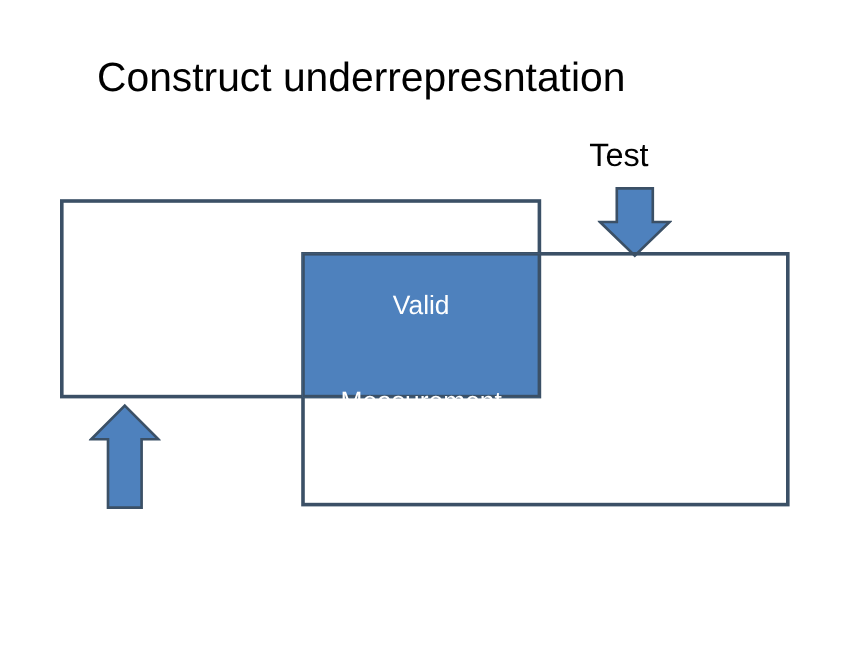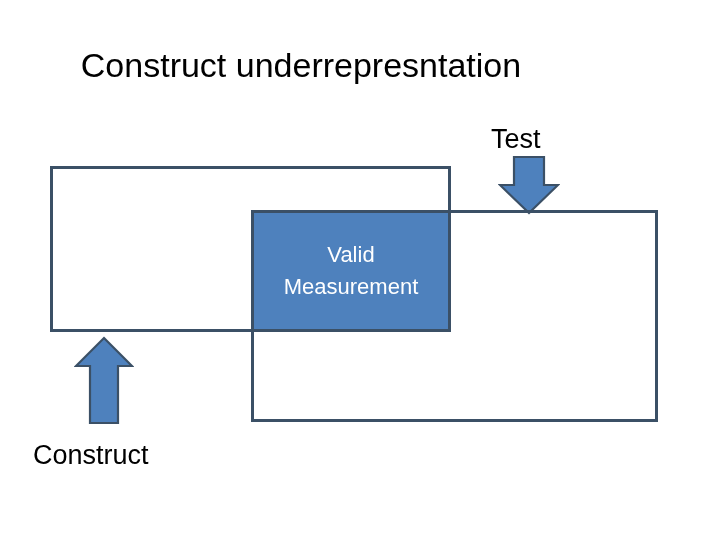--- a/index.html
+++ b/index.html
@@ -70,30 +70,30 @@
     align-items: center;
     justify-content: center;
     color: #ffffff;
     font-size: 22px;
     line-height: 32px;
     text-align: center;
   }
   #valid-measurement .vm-line {
     display: block;
     white-space: nowrap;
+    margin-top: 48px;
   }
 
   
   .edge-label {
     position: absolute;
     color: #000000;
     font-size: 27px;
     line-height: 32px;
     white-space: nowrap;
-    margin-top: 10px;
   }
   #label-test {
     left: 491px;
     top: 113px;
   }
   #label-construct {
     left: 33px;
     top: 429px;
   }
 
@@ -140,15 +140,14 @@
 
   <div id="valid-measurement">
     <span class="vm-line">Valid</span>
     <span class="vm-line">Measurement</span>
   </div>
 
   <svg class="arrow" id="arrow-up" viewBox="0 0 60 89">
     <polygon points="30,2 58,30 44,30 44,87 16,87 16,30 2,30"></polygon>
   </svg>
 
-  <div class="edge-label" id="label-construct">Construct</div>
 
 </div>
 
 </body></html>

